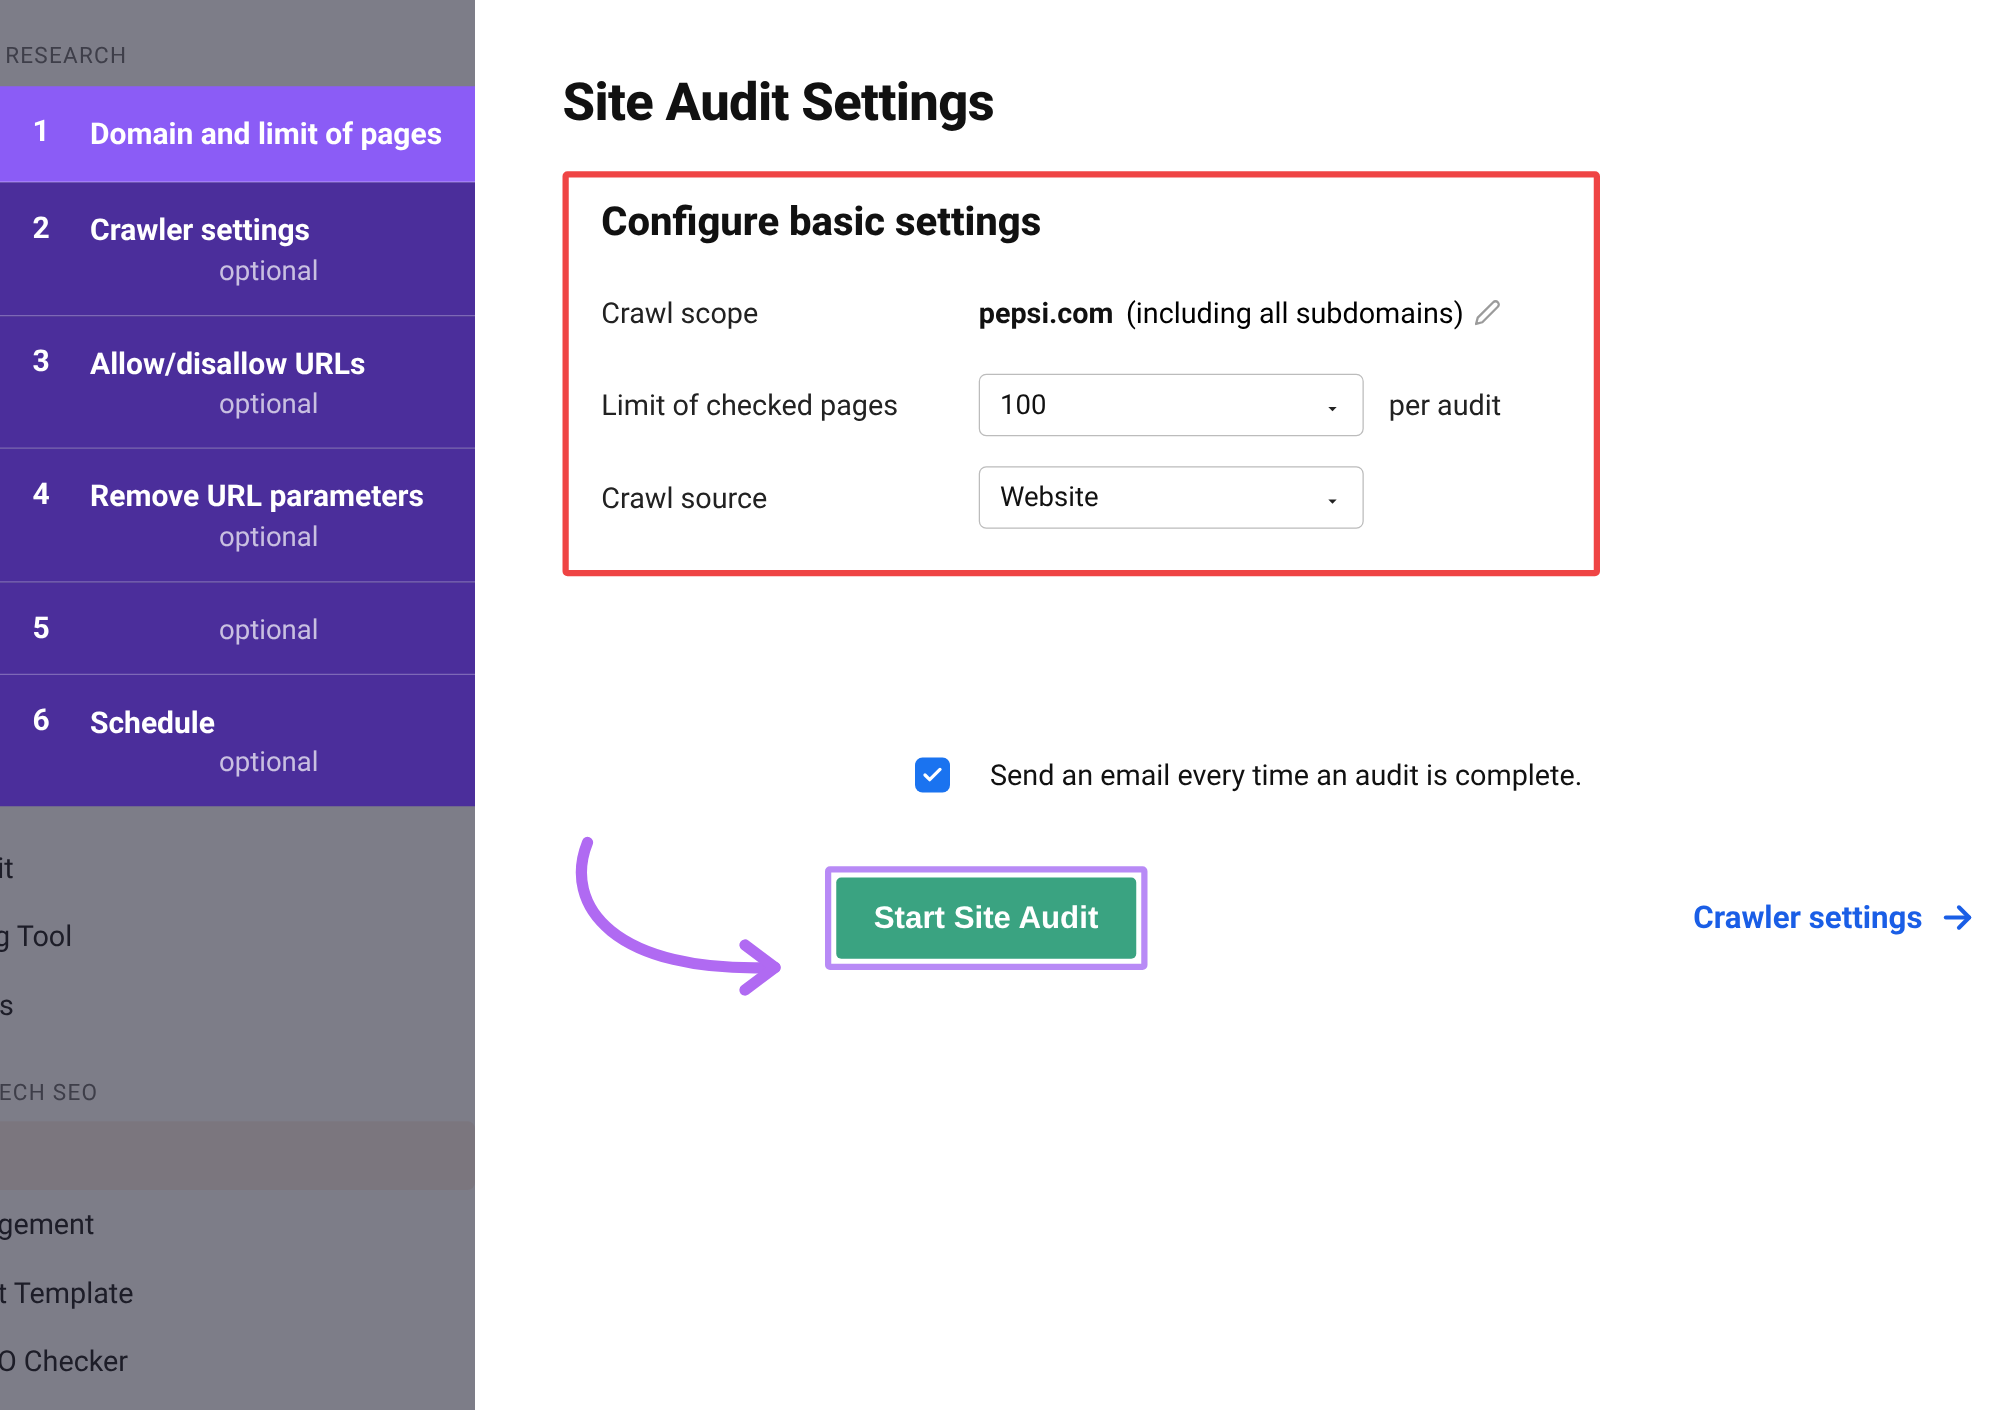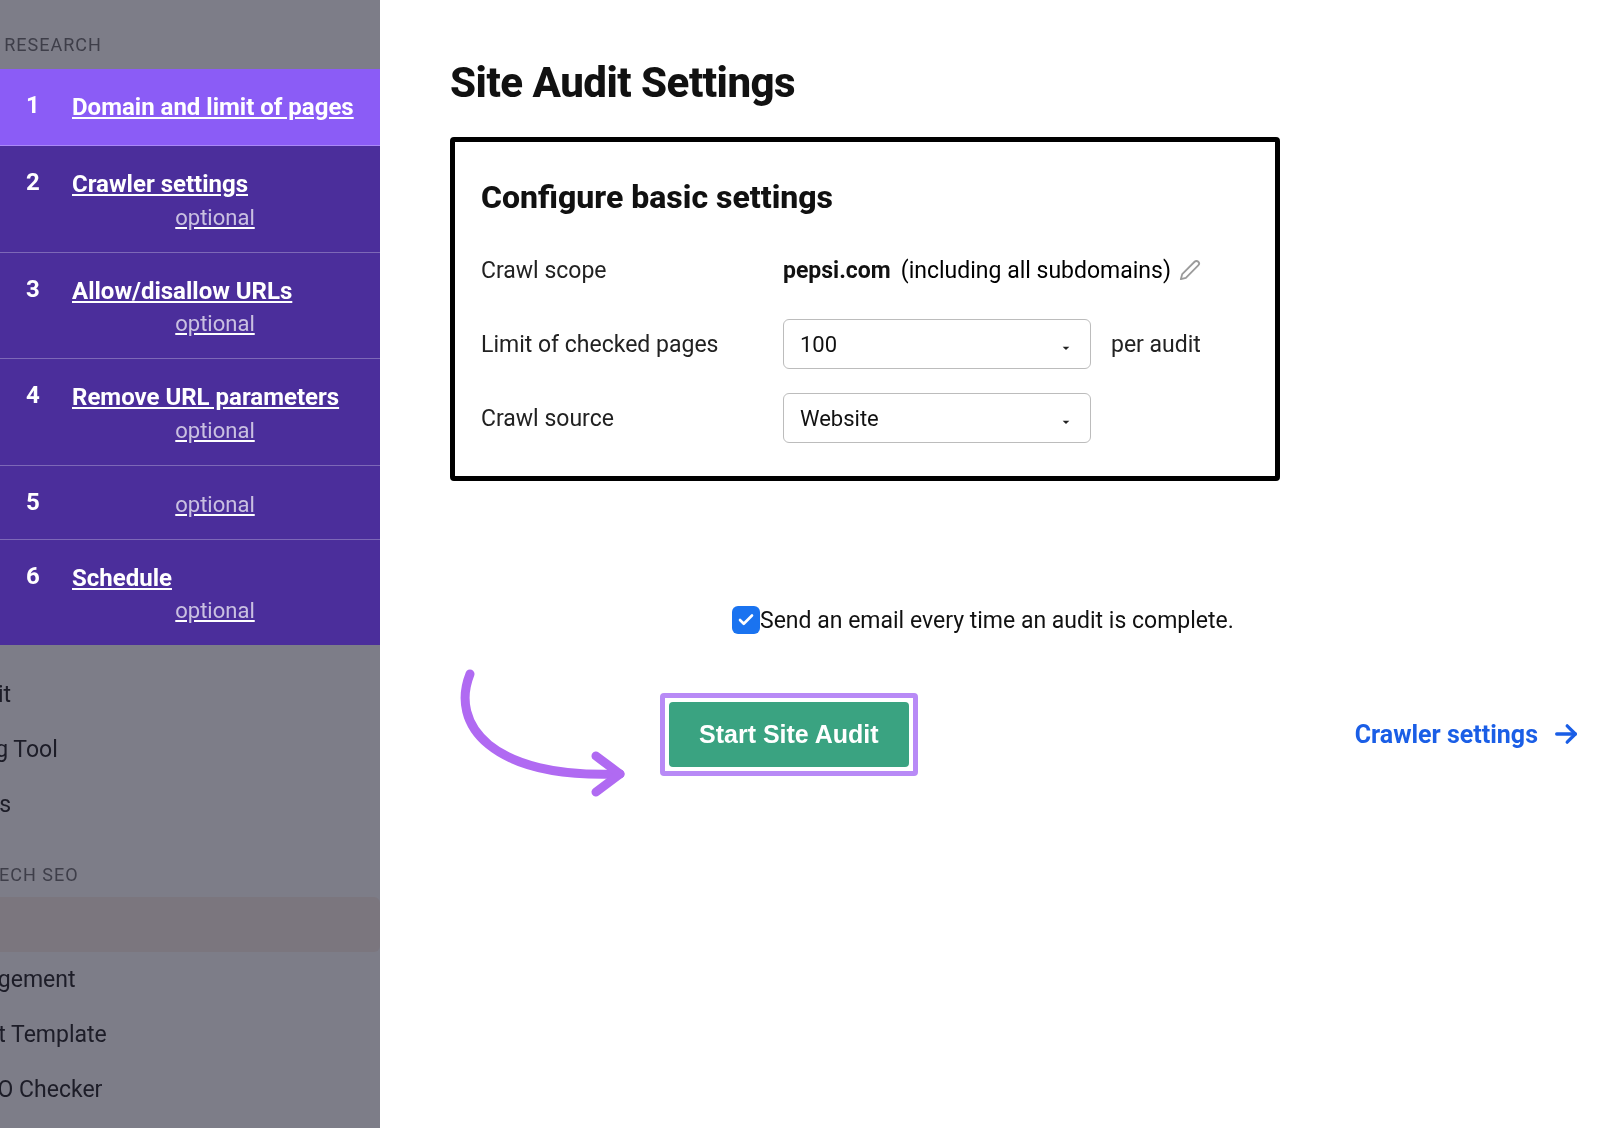--- a/index.html
+++ b/index.html
@@ -76,21 +76,21 @@
   }
   .wstep.active {
     background: #8b5cf6;
   }
   .wstep .num {
     width: 46px;
     flex-shrink: 0;
     font-weight: 700;
     font-size: 24px;
   }
-  .wstep .labels { flex: 1; text-decoration: underline; }
+  .wstep .labels { flex: 1; }
   .wstep .title {
     font-weight: 700;
     font-size: 24px;
     line-height: 1.35;
   }
   .wstep .opt {
     font-size: 22px;
     color: rgba(255,255,255,0.70);
     margin-top: 4px;
     text-align: center;
@@ -107,23 +107,23 @@
     z-index: 3;
     padding: 58px 70px 0 70px;
   }
   .panel h1 {
     font-size: 42px;
     font-weight: 800;
     letter-spacing: -0.5px;
     margin-bottom: 30px;
   }
   .config-box {
-    border: 5px solid #000000;
+    border: 5px solid #ef4444;
     border-radius: 4px;
-    padding: 36px 26px 32px 26px;
+    padding: 16px 26px 32px 26px;
     width: 830px;
   }
   .config-box h2 {
     font-size: 32px;
     font-weight: 800;
     margin-bottom: 28px;
   }
   .form-row {
     display: flex;
     align-items: center;
@@ -178,21 +178,21 @@
     left: 60px;
     right: 20px;
     bottom: 20px;
     display: flex;
     flex-direction: column;
     align-items: flex-start;
   }
   .email-row {
     display: flex;
     align-items: center;
-    gap: 0;
+    gap: 32px;
     margin-left: 292px;
     margin-bottom: 30px;
     font-size: 23px;
   }
   .checkbox {
     width: 28px;
     height: 28px;
     border-radius: 6px;
     background: #1a73f0;
     display: flex;

